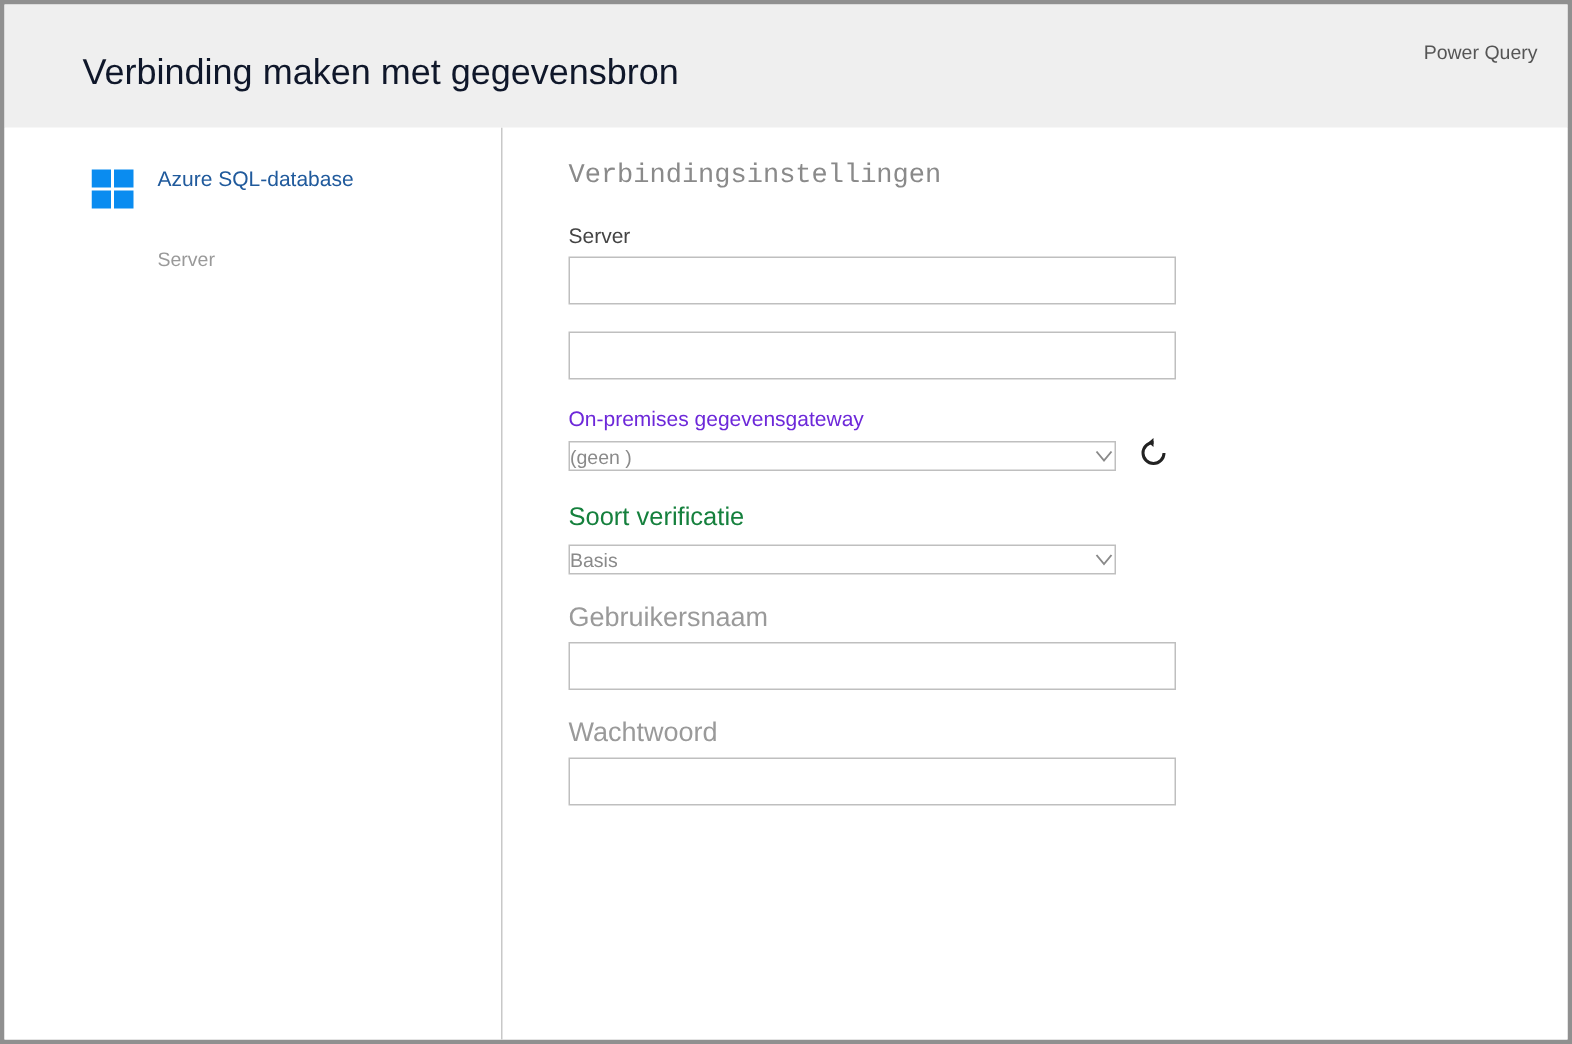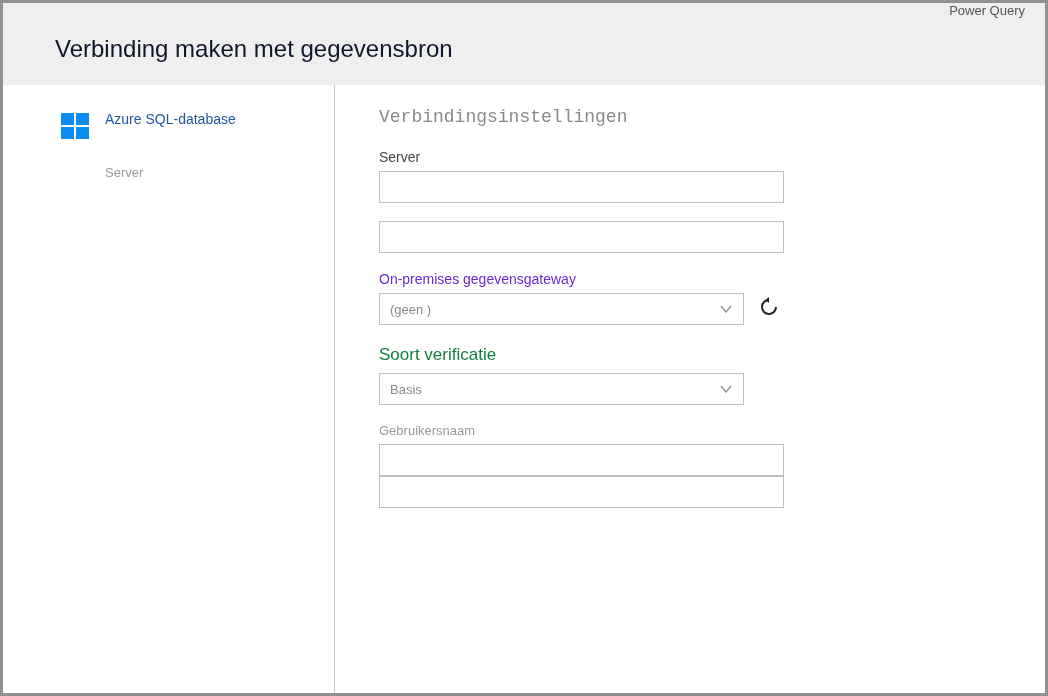--- a/index.html
+++ b/index.html
@@ -1,37 +1,37 @@
 <!DOCTYPE html>
 <html><head>
 <meta charset="utf-8">
 <style>
   * { box-sizing: border-box; margin: 0; padding: 0; }
   html, body { width: 1048px; height: 696px; font-family: "Segoe UI", Arial, sans-serif; background: #fff; }
   .frame { width: 1048px; height: 696px; border: 3px solid #909090; background: #fff; display: flex; flex-direction: column; }
   .header { background: #efefef; padding: 8px 18px 22px 52px; position: relative; }
-  .app-name { position: absolute; top: 0; right: 20px; font-size: 13px; color: #555; }
+  .app-name { position: absolute; top: 24px; right: 20px; font-size: 13px; color: #555; }
   .page-title { font-size: 24px; font-weight: 300; color: #0f172a; margin-top: 24px; }
   .body { flex: 1; display: flex; background: #fff; }
   .sidebar { width: 332px; padding: 26px 12px 0 58px; border-right: 1px solid #c8c8c8; }
   .source-item { display: flex; align-items: flex-start; gap: 14px; }
   .source-text { display: flex; flex-direction: column; gap: 36px; }
   .source-title { font-size: 14px; color: #205a9c; }
   .source-sub { font-size: 13px; color: #999; margin-top: 2px; }
   .main { flex: 1; padding: 18px 40px 0 44px; }
   .section-title { font-size: 18px; font-weight: 400; color: #8a8a8a; margin-top: 4px; margin-bottom: 22px; font-family: Liberation Mono, monospace; }
   .section-title.second { margin-top: 60px; }
   .field-label { font-size: 14px; color: #444; margin-bottom: 6px; }
   .field-label.dim { color: #6d28d9; }
   .sub-label { font-size: 17px; color: #15803d; margin-top: 20px; margin-bottom: 8px; }
-  .small-label { font-size: 13px; color: #9a9a9a; margin-top: 18px; margin-bottom: 6px; }
+  .small-label { font-size: 18px; color: #9a9a9a; margin-top: 18px; margin-bottom: 6px; }
   .text-input { width: 405px; height: 32px; border: 1px solid #bfbfbf; font-size: 13px; padding: 0 8px; background: #fff; }
   .field-block { margin-bottom: 18px; }
   .dropdown-row { display: flex; align-items: center; gap: 14px; }
-  .dropdown { width: 365px; height: 32px; border: 1px solid #bfbfbf; display: flex; align-items: center; justify-content: space-between; padding: 0 10px; font-size: 13px; color: #8a8a8a; background: #fff; cursor: pointer; }
+  .dropdown { width: 365px; height: 20px; border: 1px solid #bfbfbf; display: flex; align-items: center; justify-content: space-between; padding: 0 0; font-size: 13px; color: #8a8a8a; background: #fff; cursor: pointer; }
   .dropdown .chevron svg { display: block; }
   .refresh-btn { width: 22px; height: 22px; display: flex; align-items: center; justify-content: center; cursor: pointer; }
   .windows-icon svg { display: block; }
 </style>
 </head>
 <body>
 
 <div class="frame">
 
   <div class="header">
@@ -98,19 +98,20 @@
         <span class="chevron">
           <svg width="14" height="14" viewBox="0 0 14 14">
               <polyline points="2,4 7,10 12,4" fill="none" stroke="#8a8a8a" stroke-width="1.3"></polyline>
             </svg>
         </span>
       </div>
 
       <div class="small-label">Gebruikersnaam</div>
       <input class="text-input" type="text" value="" style="">
 
+      <div class="small-label">Wachtwoord</div>
       <input class="text-input" type="password" value="" style="">
 
     </div>
 
   </div>
 
 </div>
 
 </body></html>

